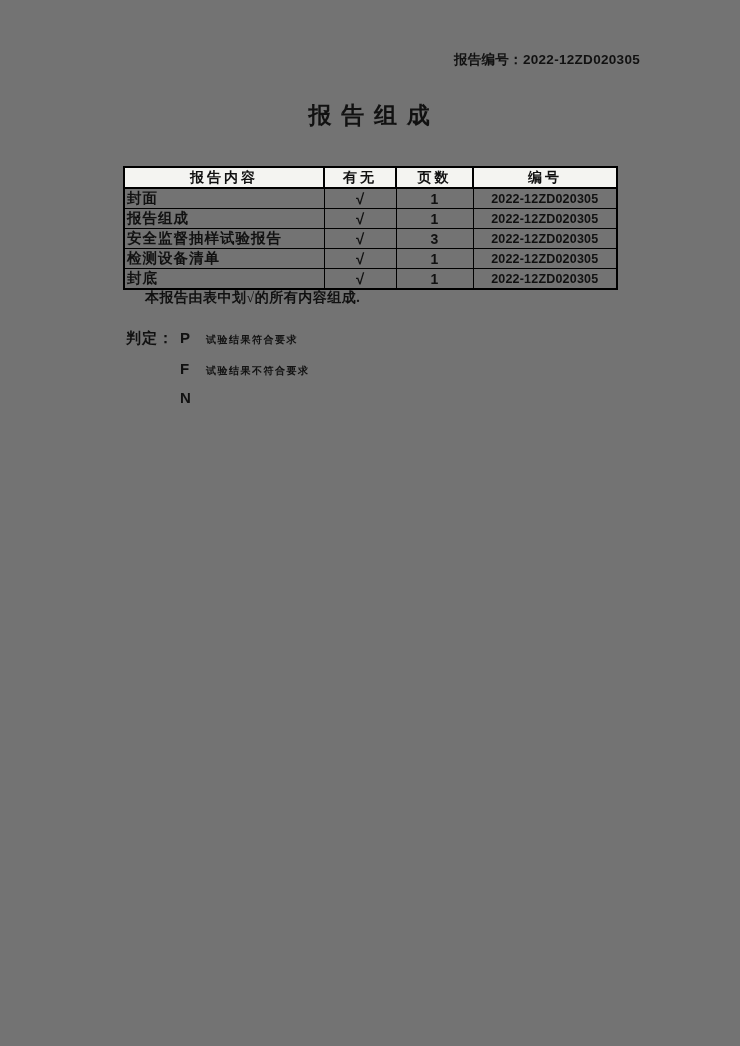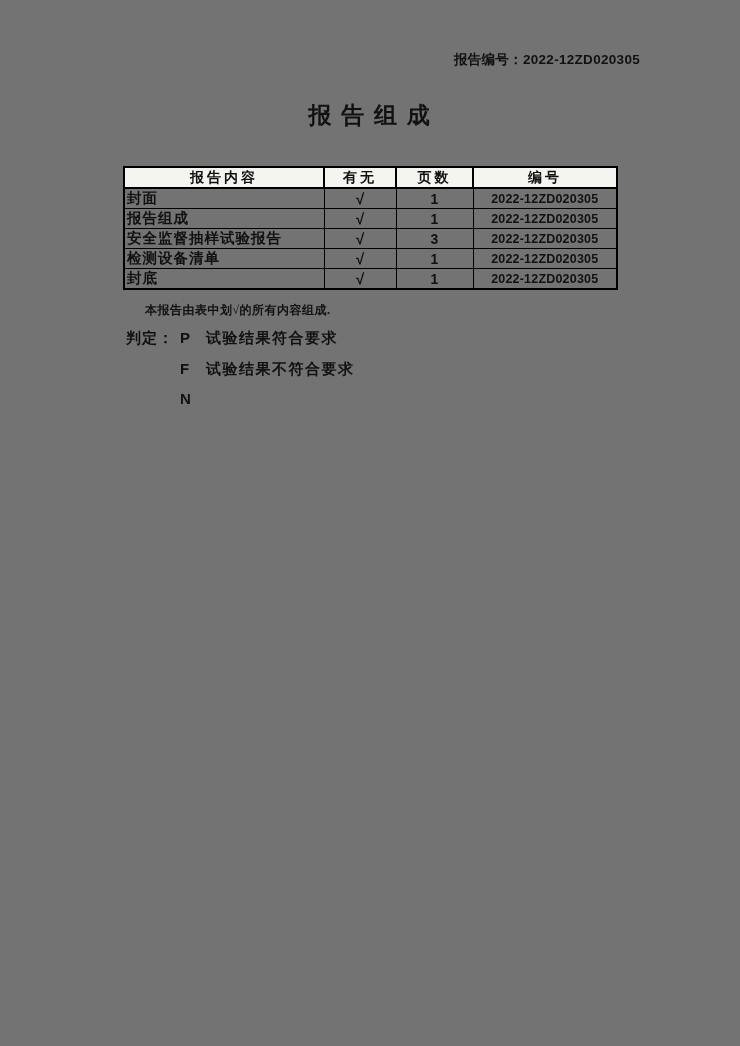--- a/index.html
+++ b/index.html
@@ -83,41 +83,41 @@
     padding-left: 2px;
     text-align: left;
   }
   td.cell-present { text-align: center; font-size: 15px; }
   td.cell-pages   { text-align: center; font-size: 14px; }
   td.cell-number  { text-align: center; font-size: 12.5px; letter-spacing: 0.2px; }
 
   
   .footnote {
     position: absolute;
-    top: 302px;
+    top: 289px;
     left: 145px;
-    font-size: 12px;
+    font-size: 14px;
     letter-spacing: 0.5px;
     white-space: nowrap;
   }
 
   
   .judgement {
     position: absolute;
     top: 329px;
     left: 90px;
     display: grid;
     grid-template-columns: 54px 26px auto;
     row-gap: 11.5px;
     align-items: baseline;
     margin-left: 36px;
   }
   .j-label { font-size: 15px; letter-spacing: 1px; }
   .j-code  { font-size: 15px; }
-  .j-desc  { font-size: 15px; letter-spacing: 1.5px; white-space: nowrap; }
+  .j-desc  { font-size: 10px; letter-spacing: 1.5px; white-space: nowrap; }
 </style>
 </head>
 <body>
 
 <div class="page">
 
   <div class="report-no num">报告编号：2022-12ZD020305</div>
 
   <div class="page-title kai">报 告 组 成</div>
 

